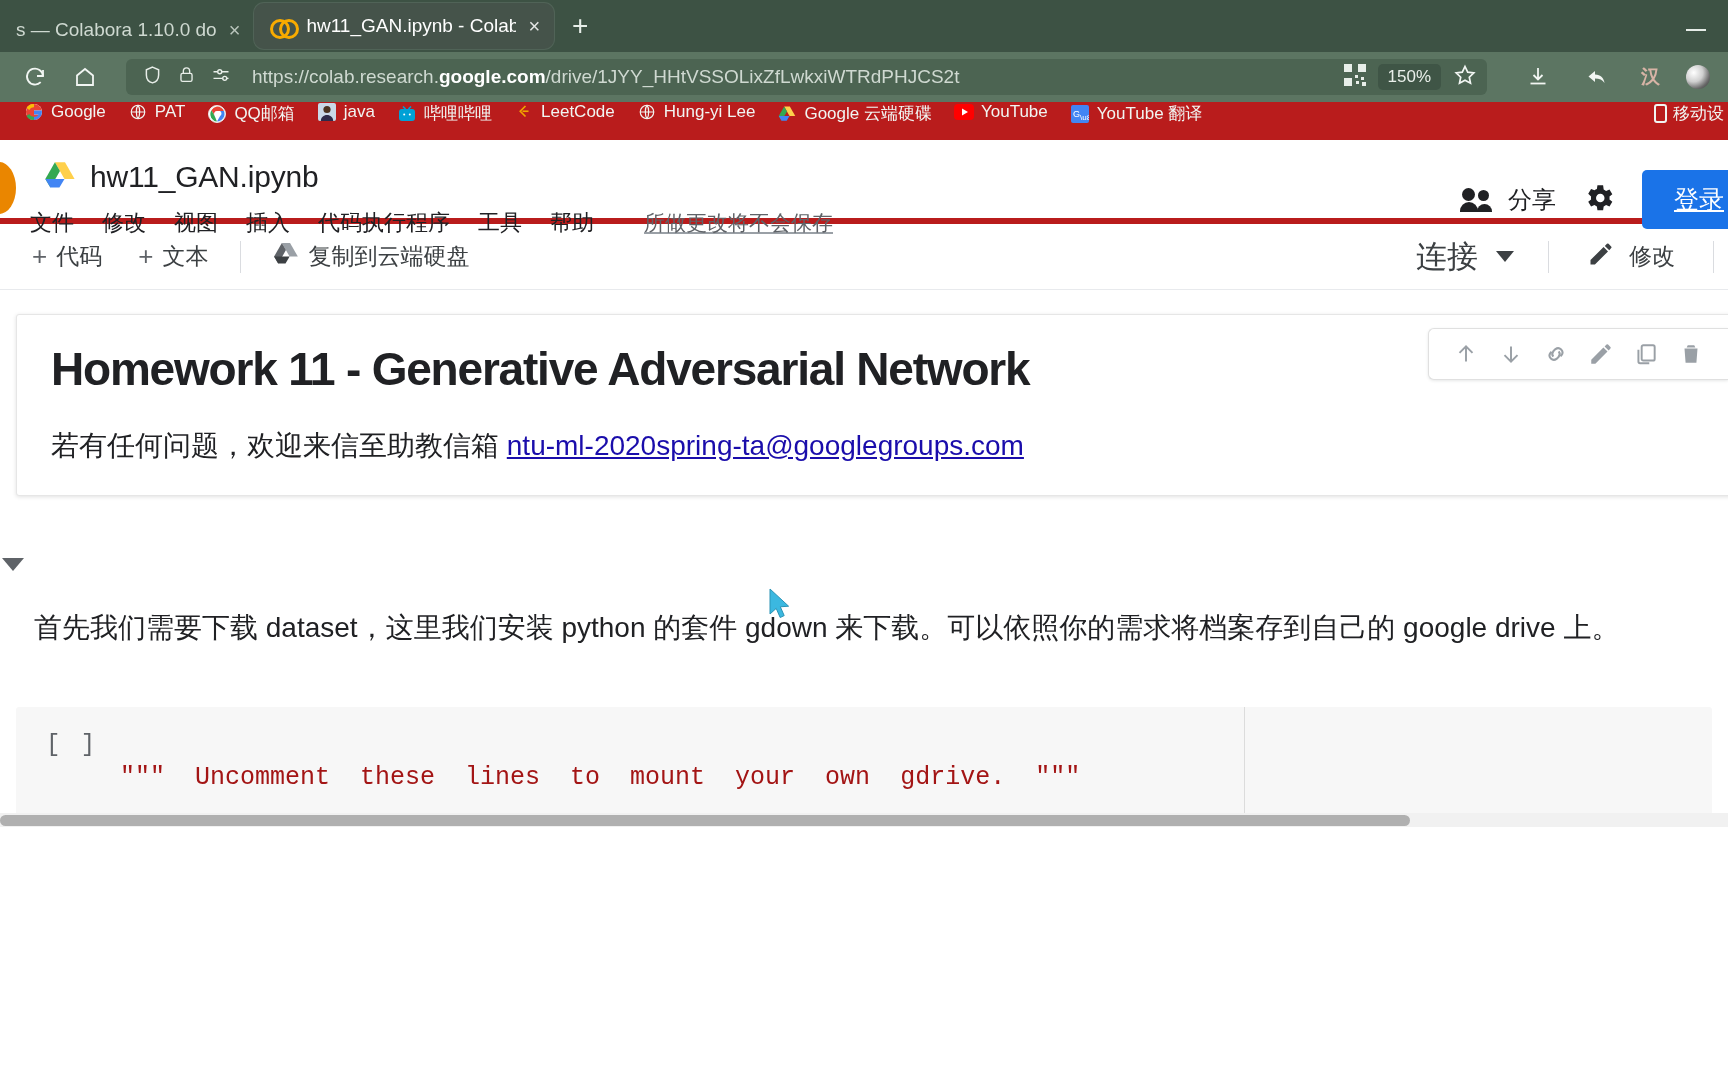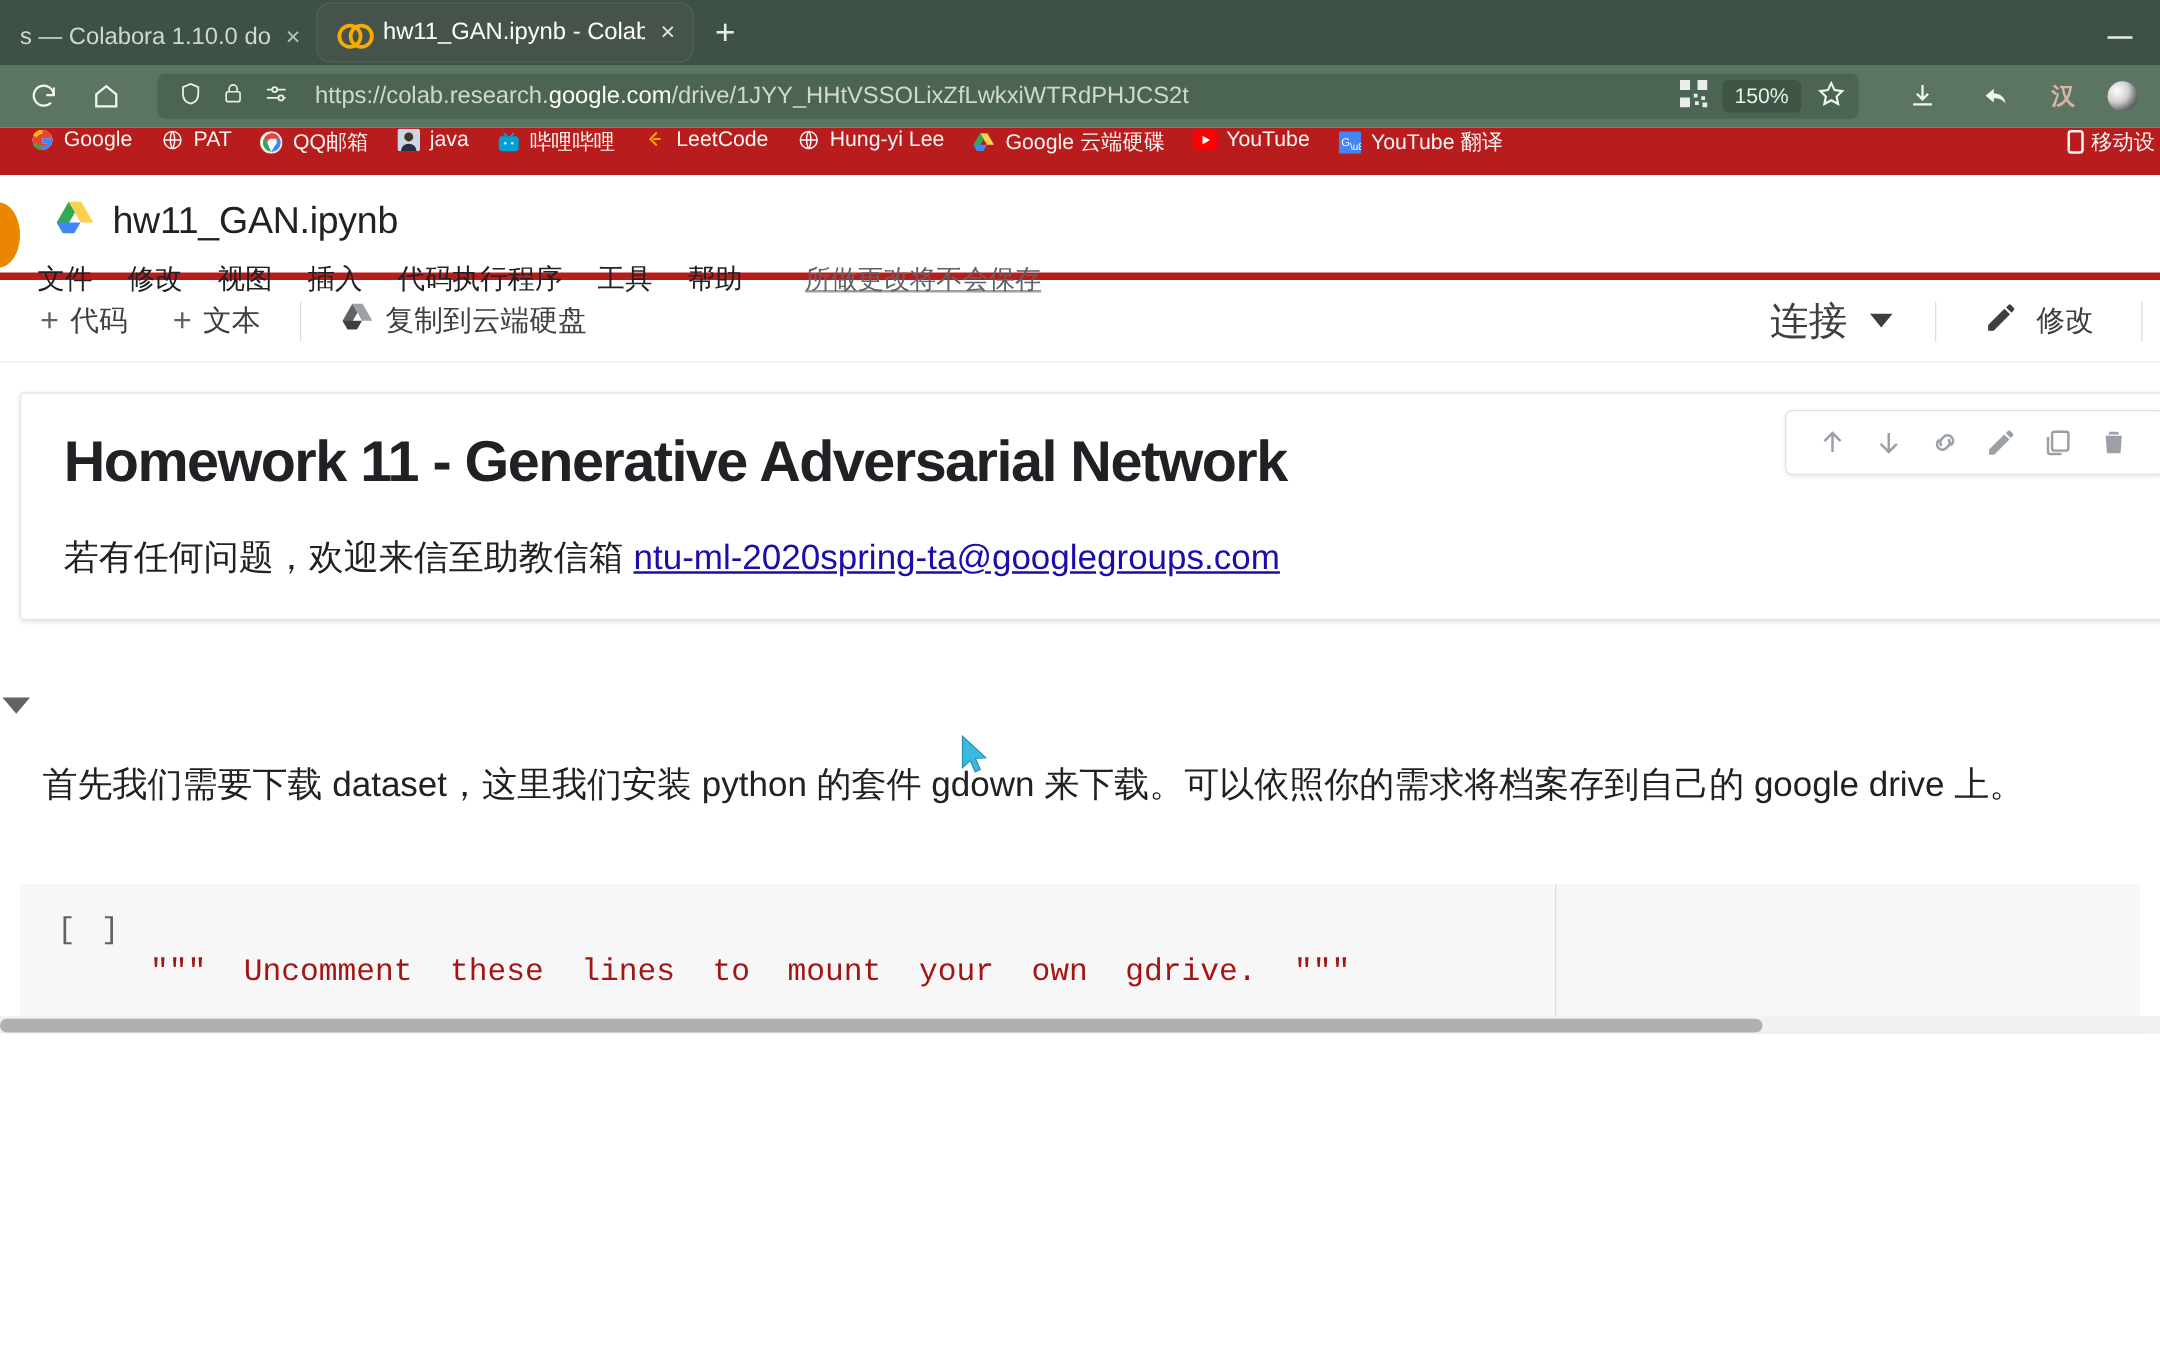--- a/index.html
+++ b/index.html
@@ -103,21 +103,21 @@
   }
   .omni-icons { display: flex; align-items: center; gap: 14px; color: #e8eee9; }
   .url {
     flex: 1;
     color: #cfd9d1;
     font-size: 19px;
     white-space: nowrap;
     overflow: hidden;
     margin-left: 6px;
   }
-  .url b { color: #ffffff; font-weight: 400; margin-top: 29px; }
+  .url b { color: #ffffff; font-weight: 700; margin-top: 29px; }
   .omni-right { display: flex; align-items: center; gap: 12px; }
   .zoom-chip {
     background: #3f5546; color: #e9efea;
     font-size: 17px; border-radius: 5px;
     padding: 3px 10px;
   }
   .navbar-right { display: flex; align-items: center; gap: 26px; padding-left: 10px;}
   .han-ico { color: #d8b4a6; font-size: 19px; font-weight: 700; }
   .profile-ico {
     width: 24px; height: 24px; border-radius: 50%;
@@ -513,20 +513,35 @@
       <span>文件</span>
       <span>修改</span>
       <span>视图</span>
       <span>插入</span>
       <span>代码执行程序</span>
       <span>工具</span>
       <span>帮助</span>
       <span class="unsaved">所做更改将不会保存</span>
     </div>
 
+    <div class="header-right">
+      <span class="share-btn">
+        <span class="people-glyph">
+          <span class="people-body"></span>
+            <span class="people-body2"></span>
+        </span>
+        <span>分享</span>
+      </span>
+      <span>
+        <svg width="34" height="34" viewBox="0 0 24 24" fill="#202124">
+            <path d="M19.4 13a7.8 7.8 0 0 0 0-2l2-1.6-2-3.4-2.4 1a7.6 7.6 0 0 0-1.7-1L14.9 3h-4l-.4 2.6c-.6.2-1.2.6-1.7 1l-2.4-1-2 3.4L6.4 11a7.8 7.8 0 0 0 0 2l-2 1.6 2 3.4 2.4-1c.5.4 1.1.8 1.7 1l.4 2.6h4l.4-2.6c.6-.2 1.2-.6 1.7-1l2.4 1 2-3.4zM12.9 15a3 3 0 1 1 0-6 3 3 0 0 1 0 6z"></path>
+          </svg>
+      </span>
+      <span class="signin-btn"><span>登录</span></span>
+    </div>
   </div>
 
   <div class="toolbar-row">
     <span class="tb-item">
       <span class="tb-plus">+</span>
       <span>代码</span>
     </span>
     <span class="tb-item">
       <span class="tb-plus">+</span>
       <span>文本</span>

